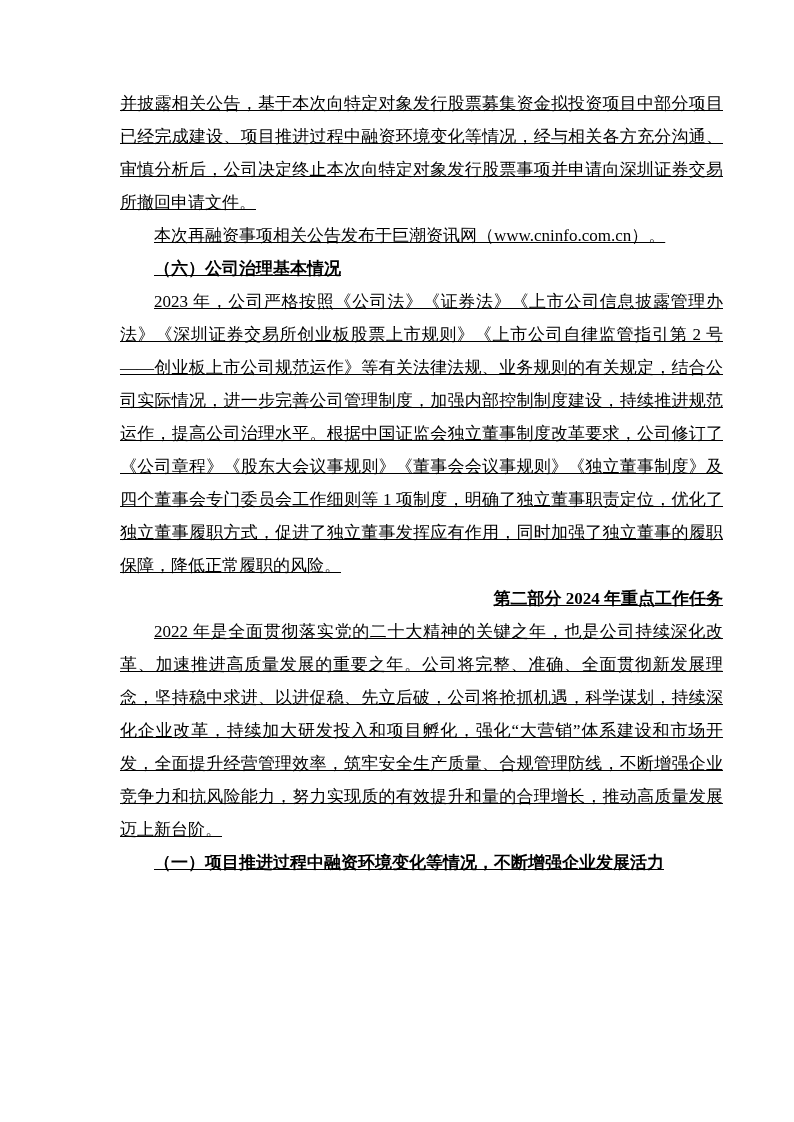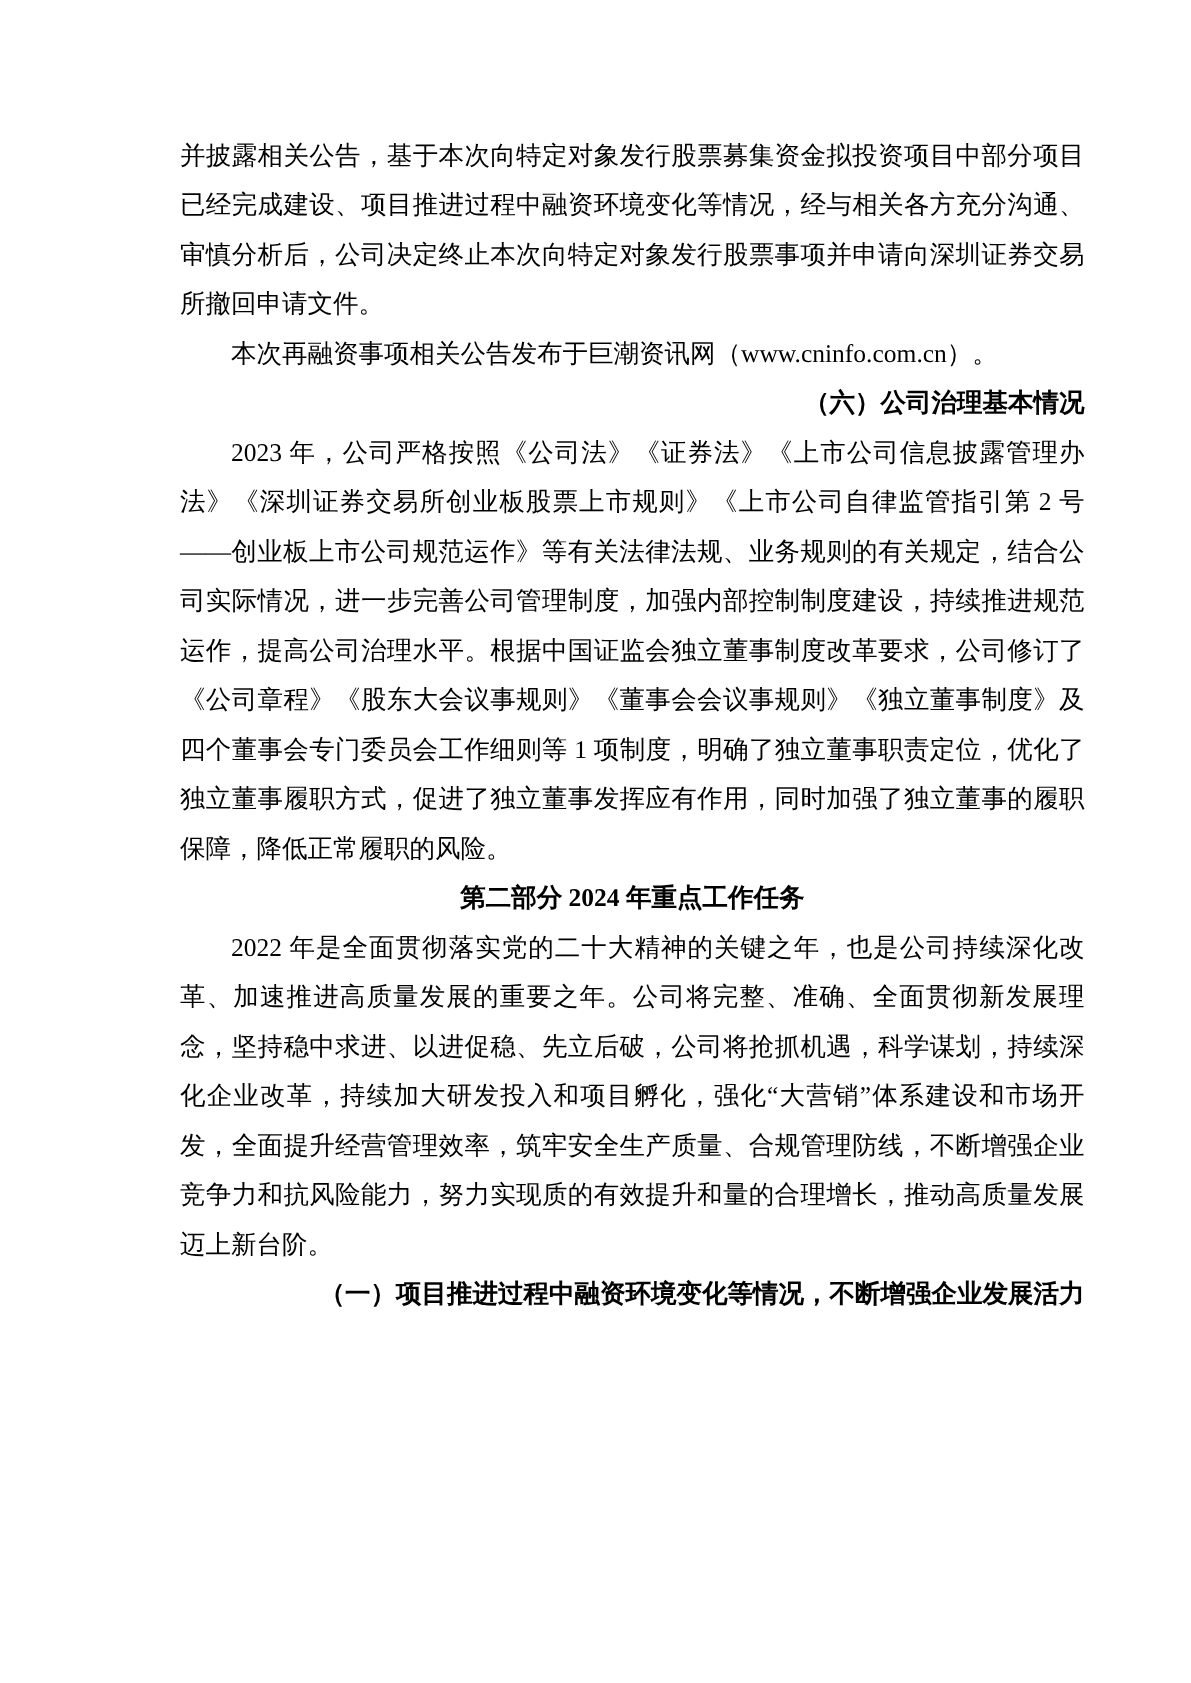--- a/index.html
+++ b/index.html
@@ -18,40 +18,41 @@
   }
   .content {
     position: absolute;
     top: 87px;
     left: 120px;
     width: 603px;
     font-size: 17px;
     line-height: 33px;
     text-align: justify;
     text-justify: inter-ideograph;
+    text-decoration: underline;
   }
   .block {
     margin: 0;
     padding: 0;
   }
   .para-cont {
     text-indent: 0;
   }
   .para-indent {
     text-indent: 2em;
   }
   .heading-sub {
     font-weight: bold;
     text-indent: 2em;
-    text-align: right;
+    text-align: left;
   }
   .heading-center {
     font-weight: bold;
     text-indent: 0;
-    text-align: center;
+    text-align: right;
   }
 </style>
 </head>
 <body>
 
 <div class="page">
   <div class="content">
     <p class="block para-cont">并披露相关公告，基于本次向特定对象发行股票募集资金拟投资项目中部分项目已经完成建设、项目推进过程中融资环境变化等情况，经与相关各方充分沟通、审慎分析后，公司决定终止本次向特定对象发行股票事项并申请向深圳证券交易所撤回申请文件。</p>
     <p class="block para-indent">本次再融资事项相关公告发布于巨潮资讯网（www.cninfo.com.cn）。</p>
     <p class="block heading-sub">（六）公司治理基本情况</p>

